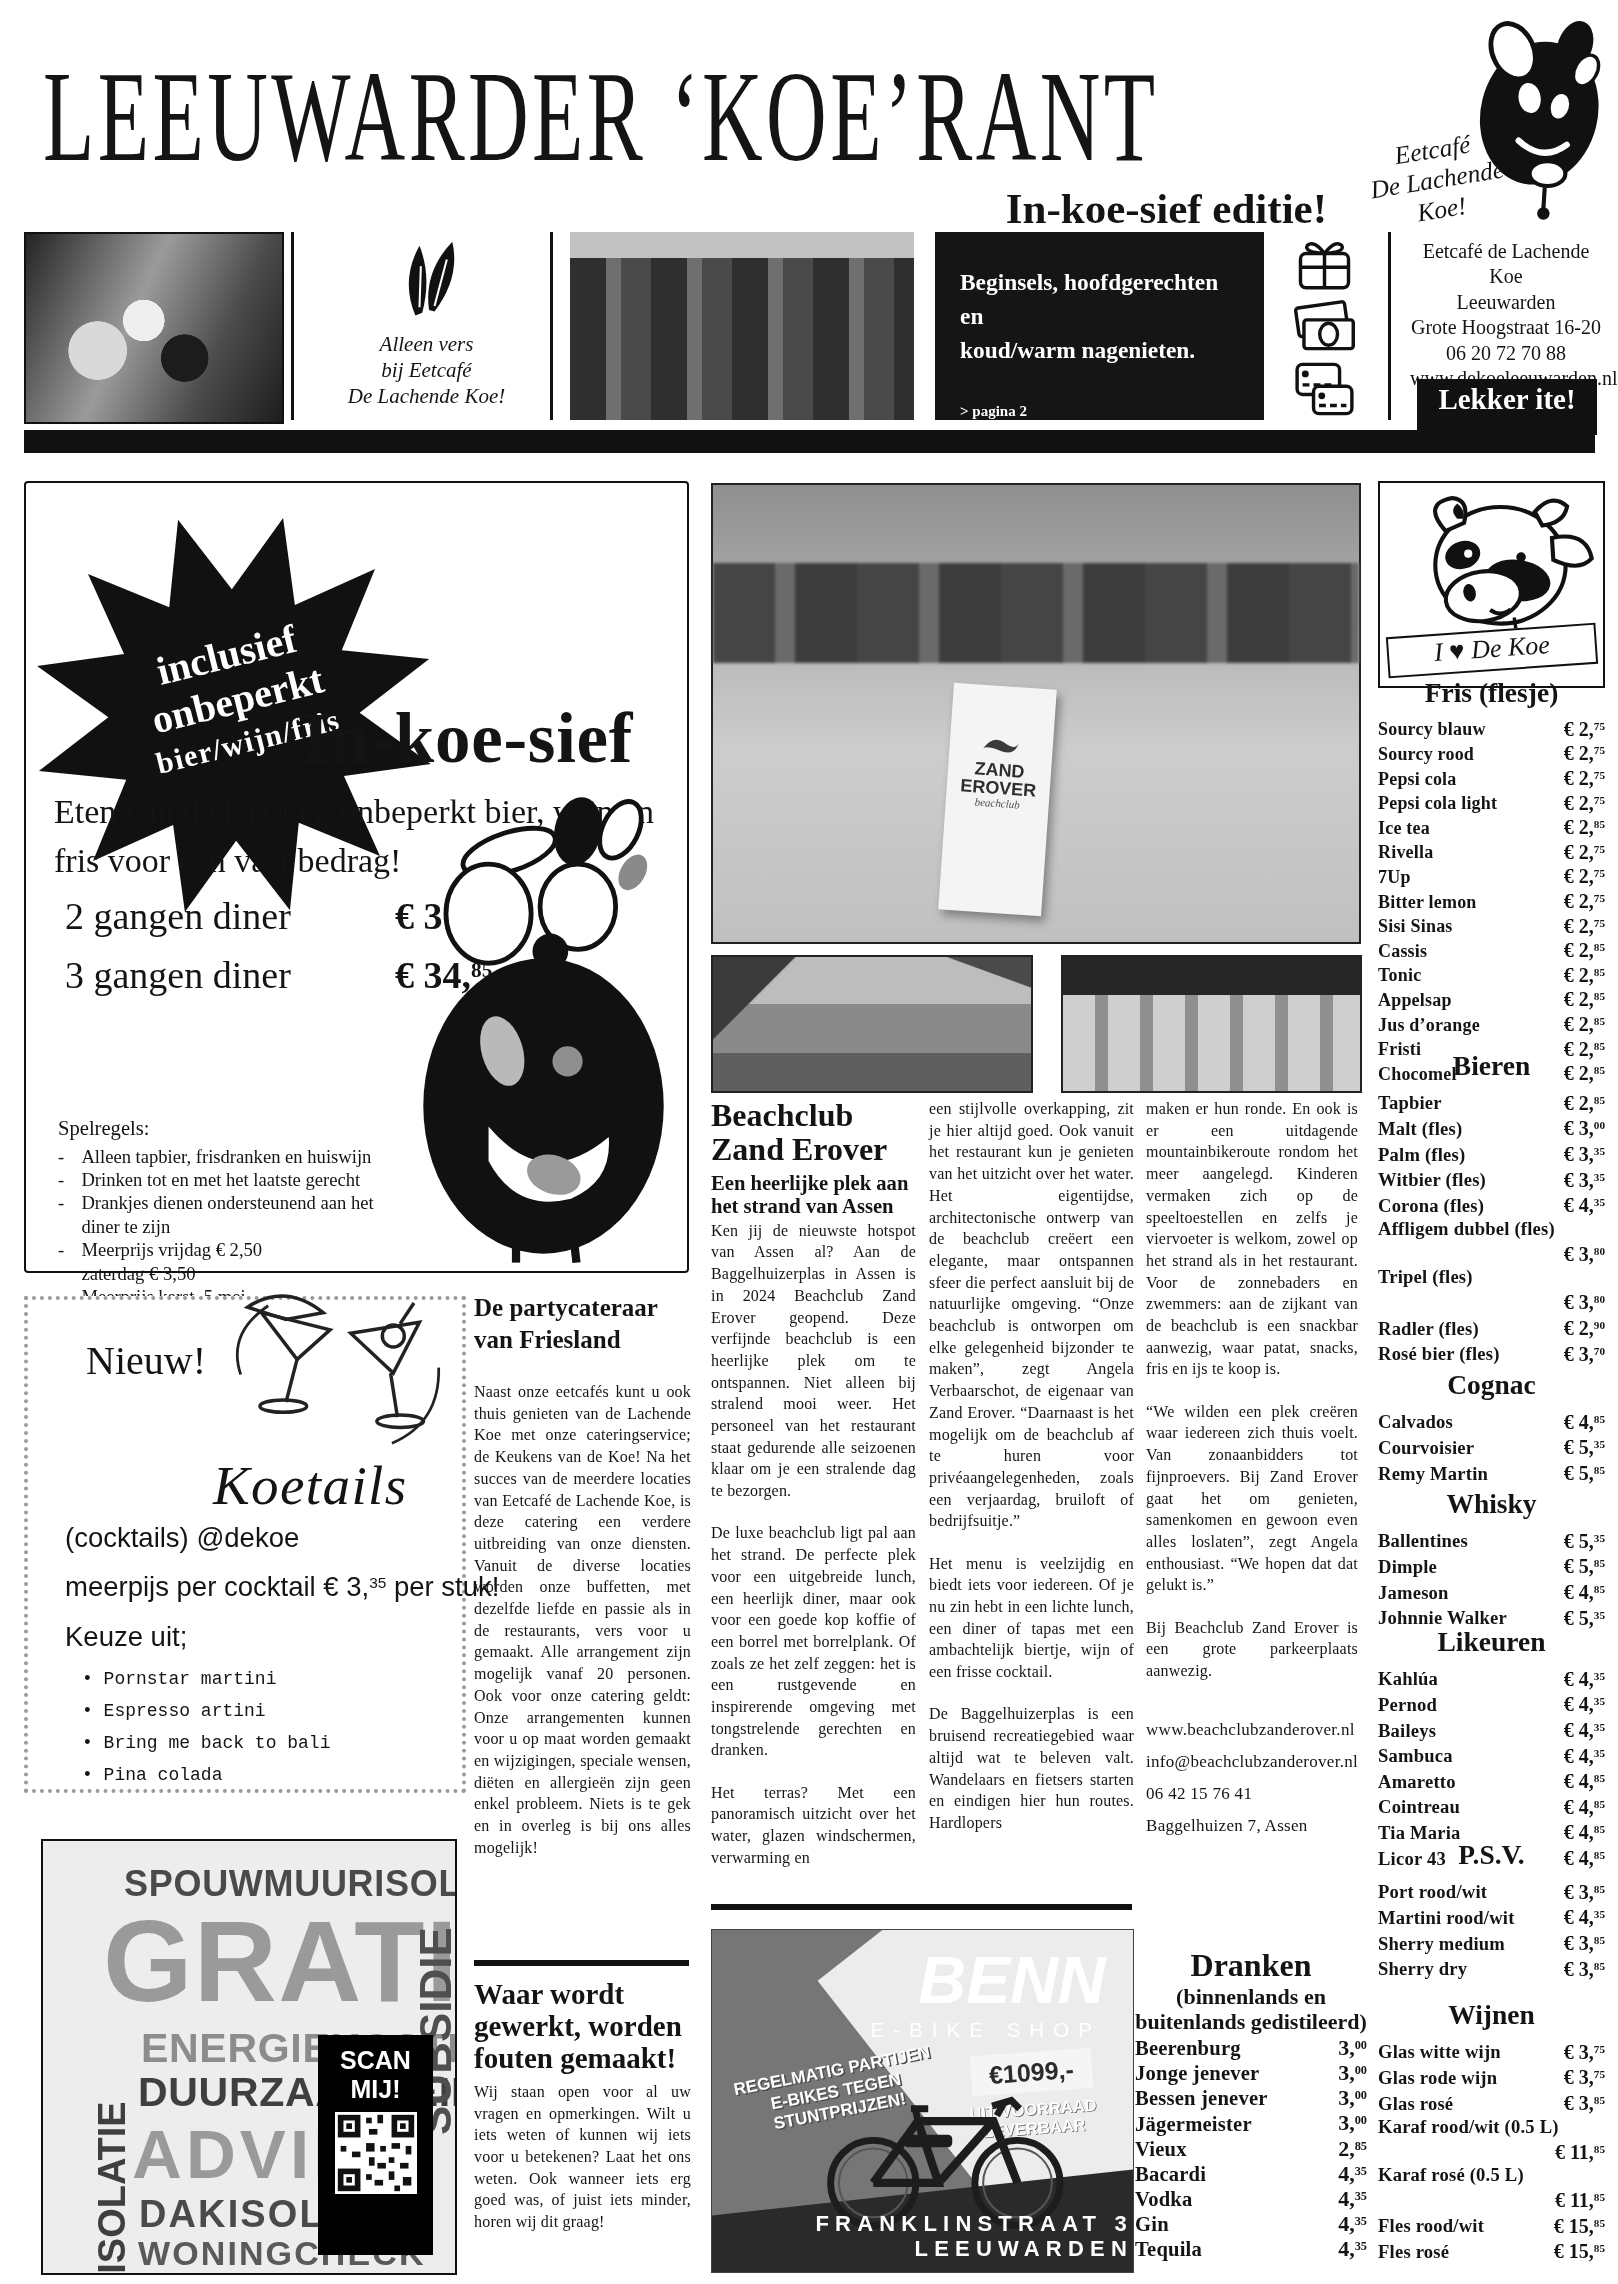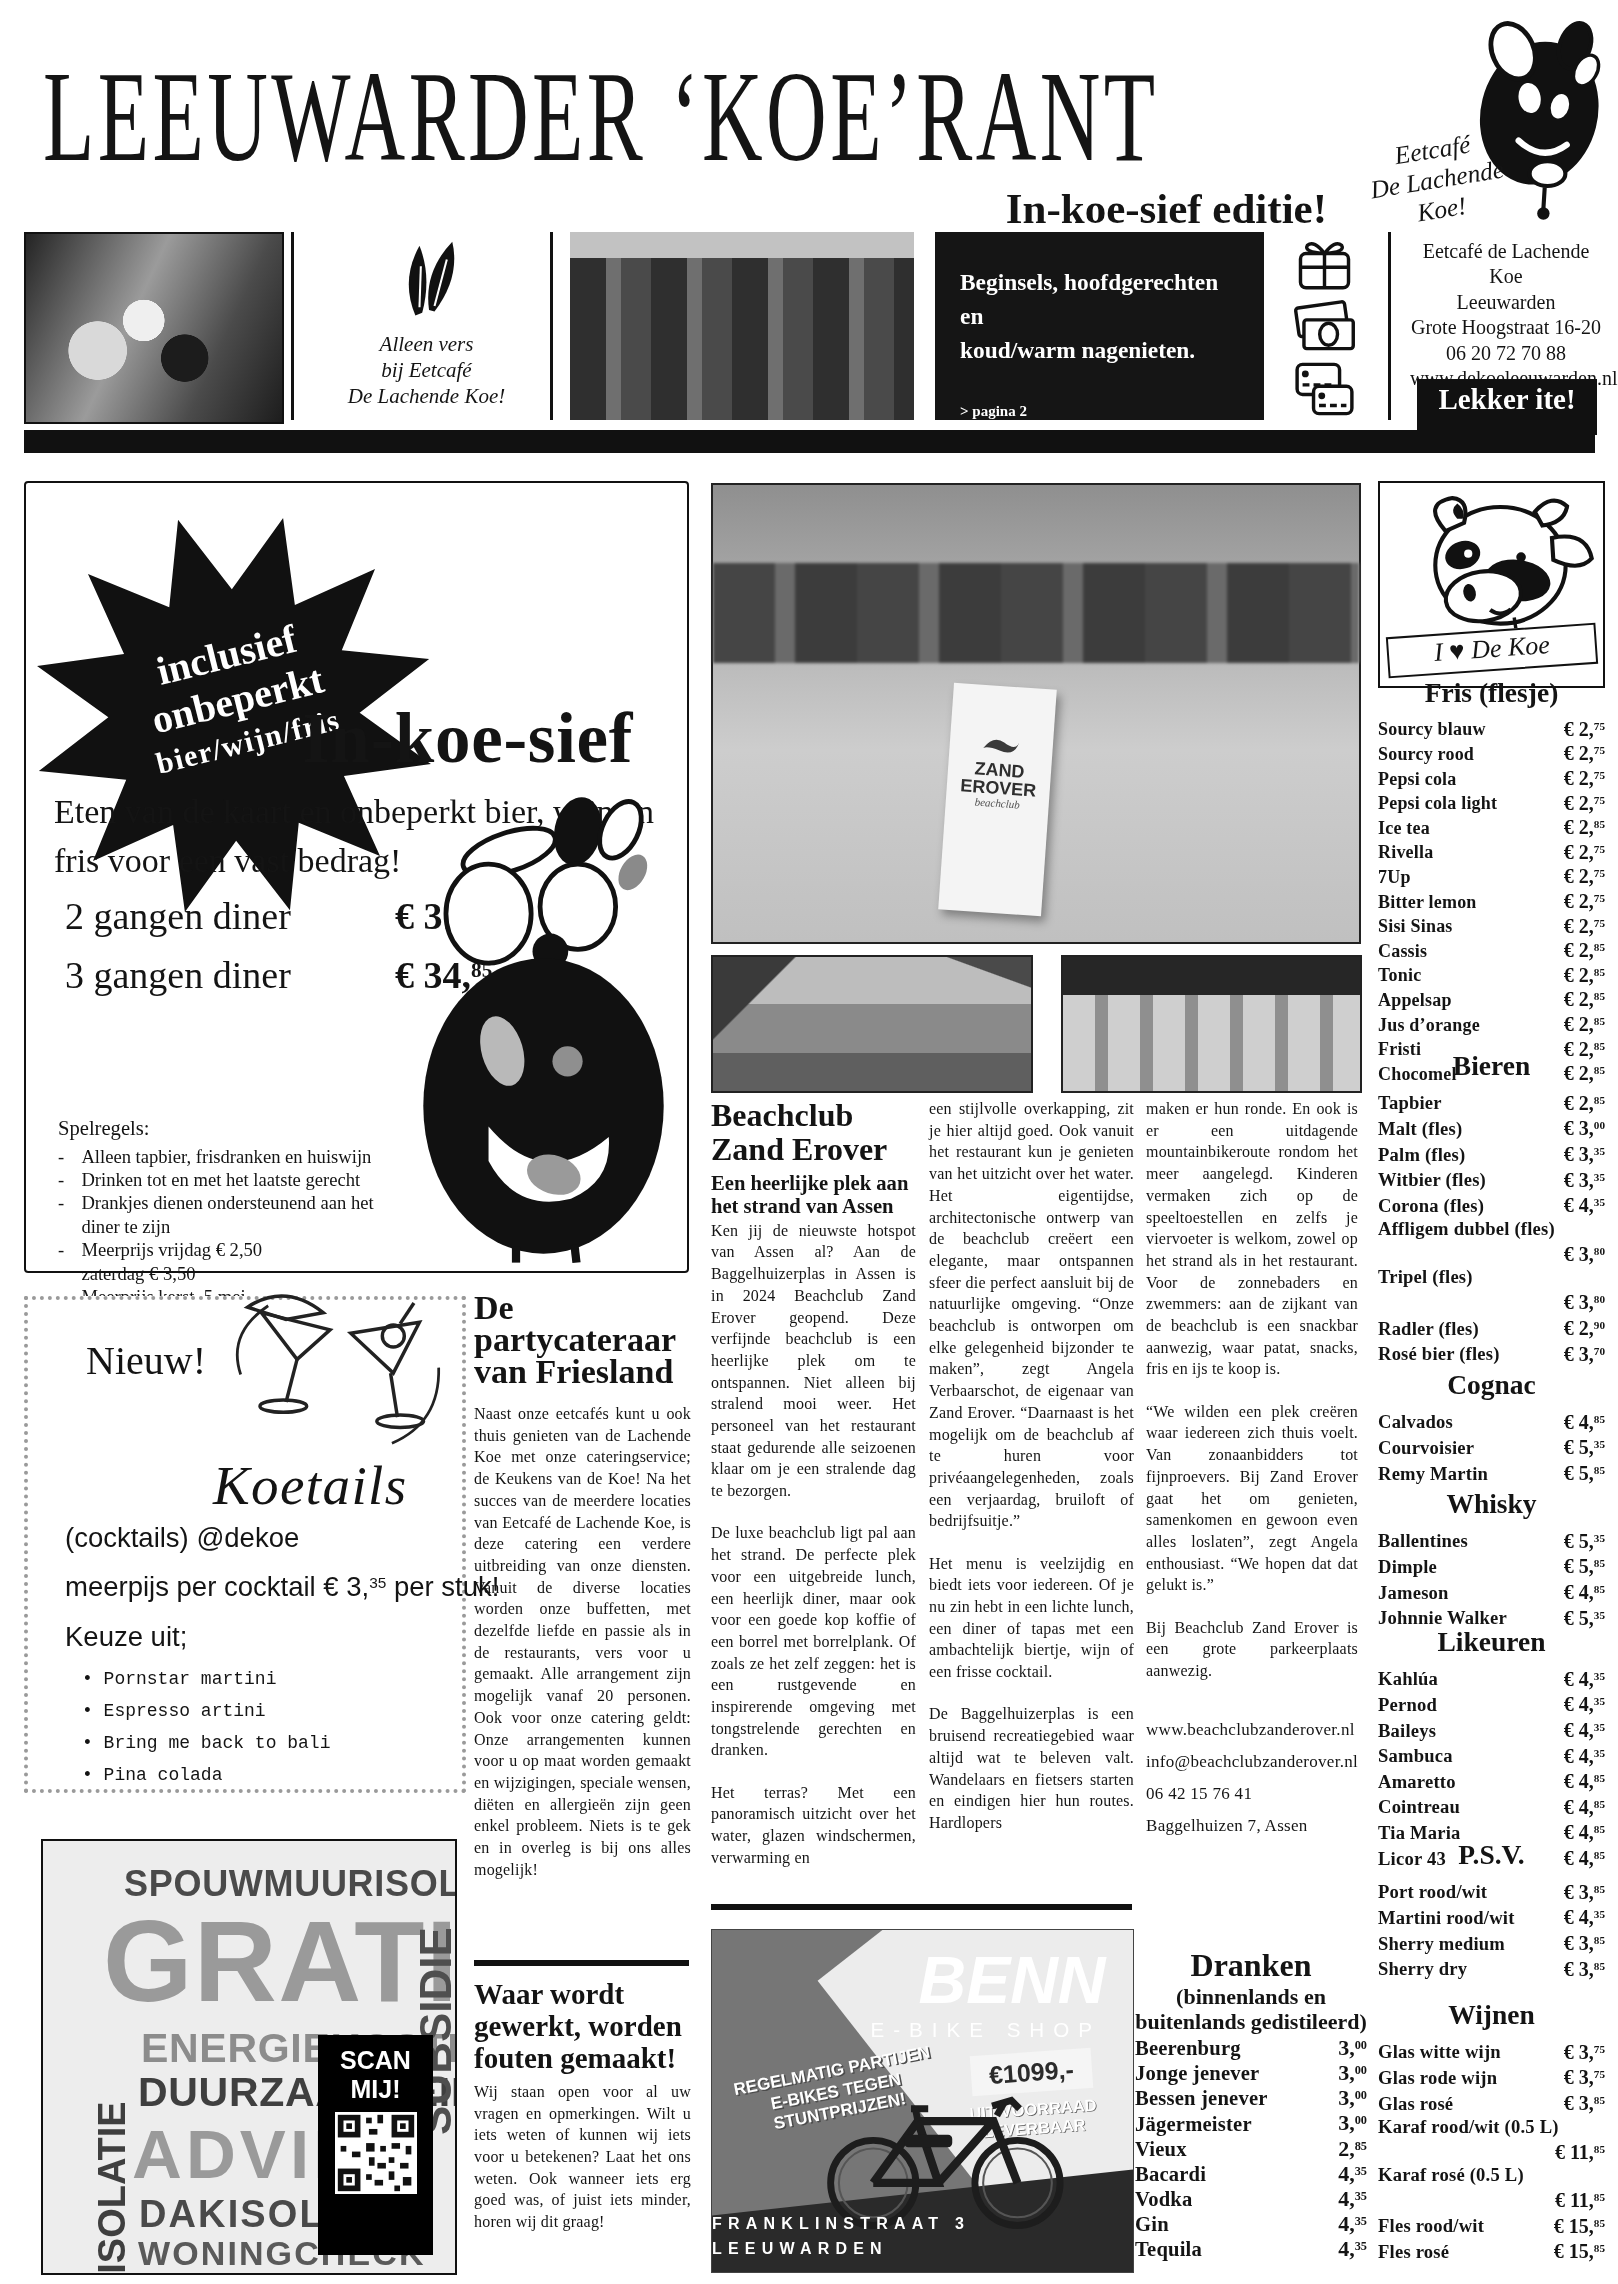--- a/index.html
+++ b/index.html
@@ -72,21 +72,21 @@
   #kt-script{left:213px;top:1454px;font-size:55px;font-style:italic;letter-spacing:1.4px;}
   .kt-sans{font-family:"Liberation Sans",sans-serif;font-size:27.5px;}
   #kt-sub{left:65px;top:1522px;}
   #kt-price{left:65px;top:1571px;}
   #kt-choose{left:65px;top:1621px;}
   #kt-opts{left:82px;top:1663px;font-family:Liberation Mono, monospace;font-size:18px;line-height:32px;}
   .kopt::before{content:"• ";}
 
   
   #catering{left:474px;top:1292px;width:217px;}
-  #cat-title{font-size:34px;font-weight:700;line-height:32px;margin-bottom:15px;}
+  #cat-title{font-size:25px;font-weight:700;line-height:32px;margin-bottom:25px;}
   .bodytxt{font-size:16px;line-height:21.7px;text-align:justify;letter-spacing:0.2px;}
   #cat-rule{left:474px;top:1960px;width:215px;height:5.5px;background:#111;}
   #feedback{left:474px;top:1978px;width:217px;}
   #fb-title{font-size:29px;font-weight:700;line-height:32px;margin-bottom:6.9px;}
 
   
   #ph-big{left:711px;top:483px;width:646px;height:457px;border:2.1px solid #222;
     background:linear-gradient(180deg,#8f8f8f 0,#a8a8a8 22%,#bcbcbc 40%,#cdcdcd 58%,#c0c0c0 100%);}
   #ph-big .building{position:absolute;left:0;top:17%;width:100%;height:22%;
     background:repeating-linear-gradient(90deg,#454545 0 62px,#6a6a6a 62px 82px,#3c3c3c 82px 144px);
@@ -132,22 +132,22 @@
   #benn-stunt{position:absolute;left:20.6px;top:131px;width:206px;color:#fff;text-align:center;
     font-family:"Liberation Sans",sans-serif;font-weight:700;font-size:17px;line-height:20.6px;
     transform:rotate(-11deg);text-shadow:1.4px 1.4px 0 #4c4c4c;}
   #benn-price{position:absolute;right:41px;top:122px;background:#f5f5f5;color:#2b2b2b;
     font-family:"Liberation Sans",sans-serif;font-weight:700;font-size:25px;padding:5.5px 18px;
     transform:rotate(-4deg);}
   #benn-stock{position:absolute;right:36px;top:170px;color:#fff;font-family:"Liberation Sans",sans-serif;
     font-weight:700;font-size:16.5px;line-height:19px;text-align:center;transform:rotate(-4deg);
     text-shadow:0.7px 0.7px 0 #555;}
   #benn-bike{position:absolute;left:89px;bottom:41px;}
-  #benn-addr{position:absolute;left:0;bottom:11px;width:100%;text-align:left;color:#fff;
-    font-family:"Liberation Sans",sans-serif;font-weight:700;font-size:16px;letter-spacing:6.2px;line-height:25px;}
+  #benn-addr{position:absolute;left:0;bottom:11px;width:100%;text-align:right;color:#fff;
+    font-family:"Liberation Sans",sans-serif;font-weight:700;font-size:22px;letter-spacing:6.2px;line-height:25px;}
 
   
   #dranken{left:1135px;top:1947px;width:232px;}
   #dr-title{text-align:center;font-size:32px;font-weight:700;}
   #dr-sub{text-align:center;font-size:22px;font-weight:700;line-height:25px;}
   #dranken .mrow{line-height:22px;}
   #dranken .mn{font-size:20.6px;}
   #dranken .mp{font-size:22px;}
 
   

